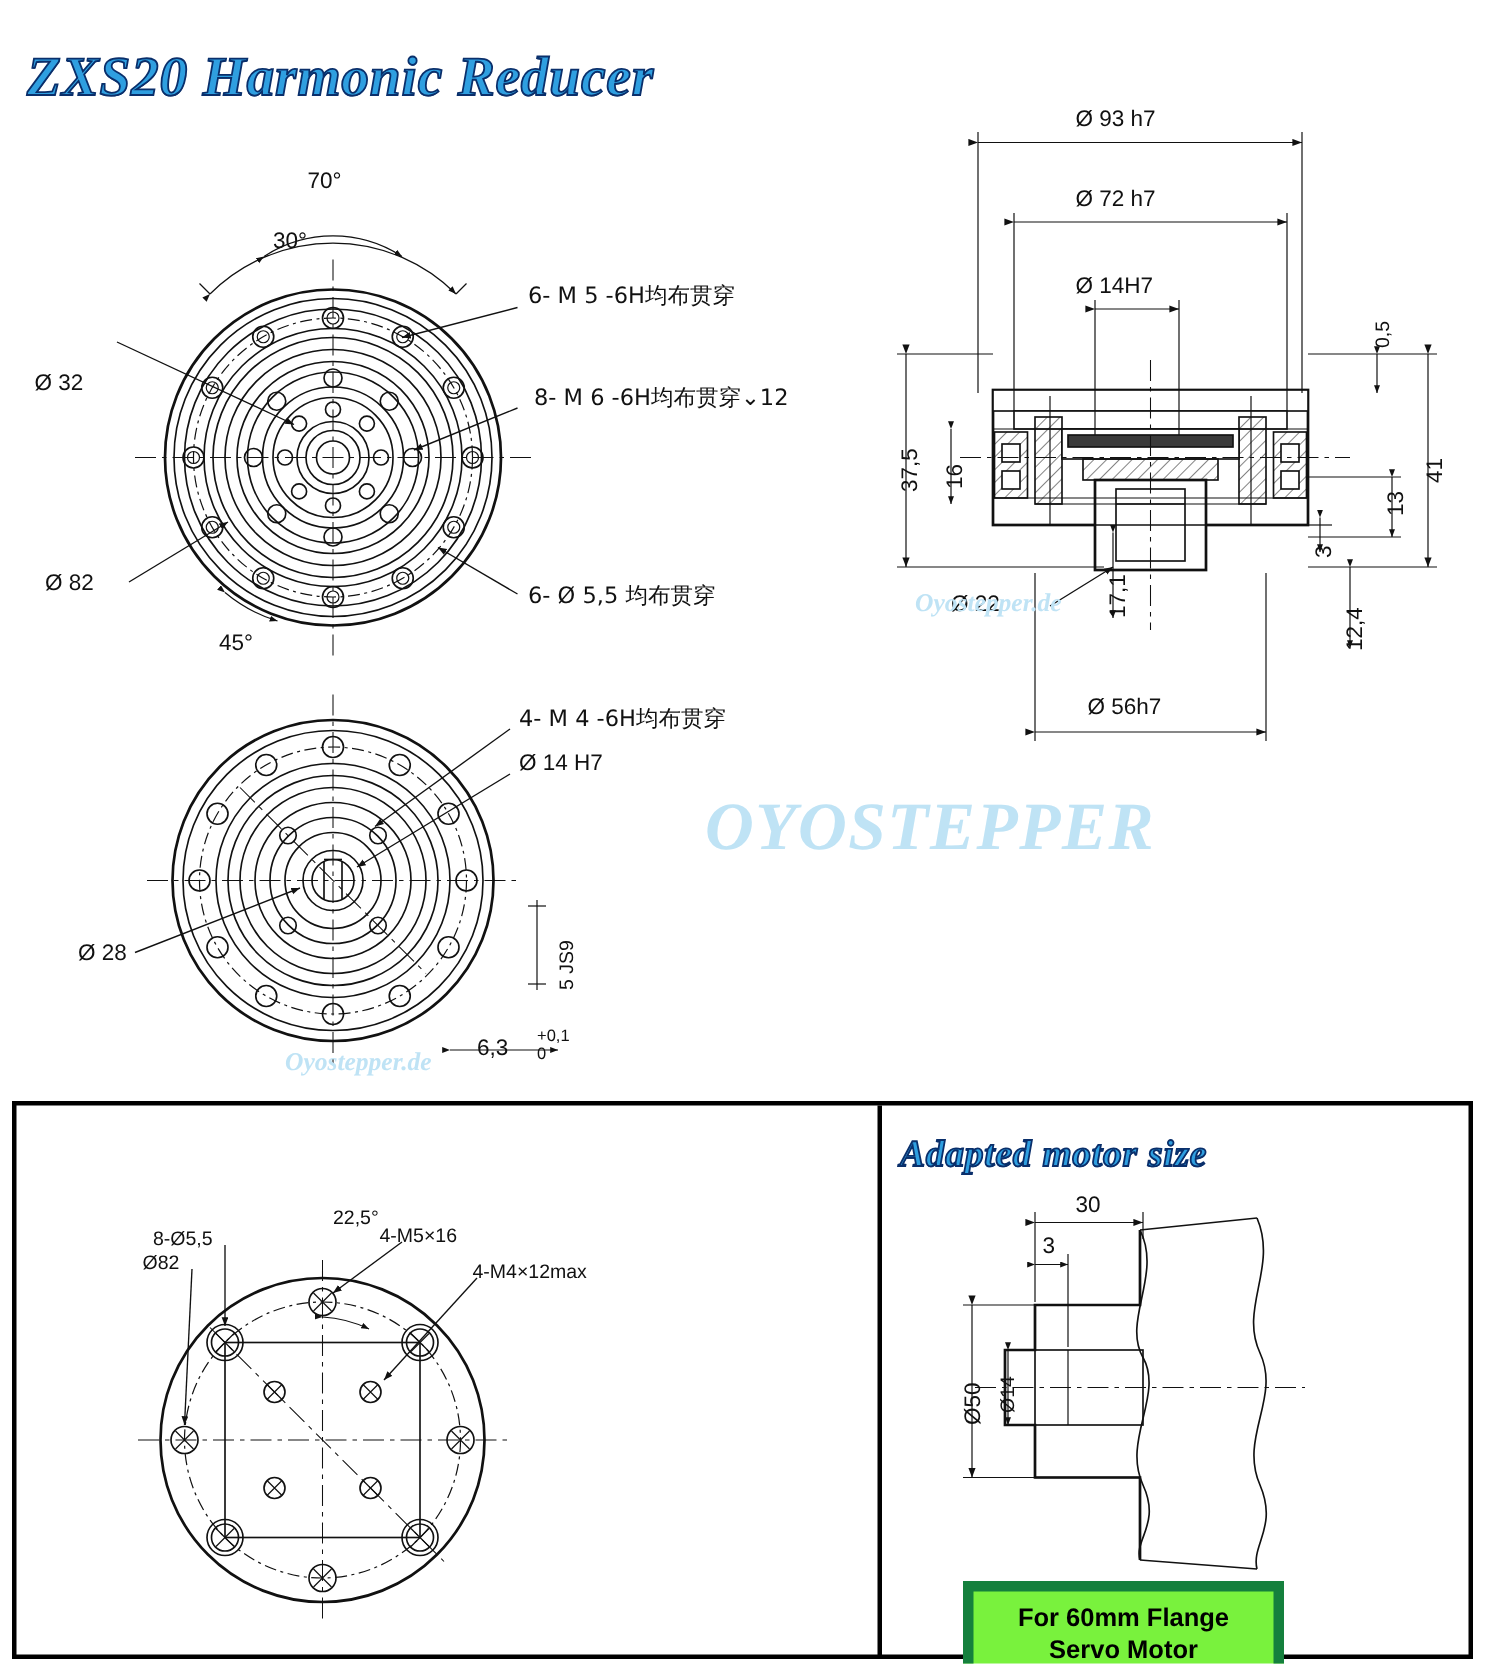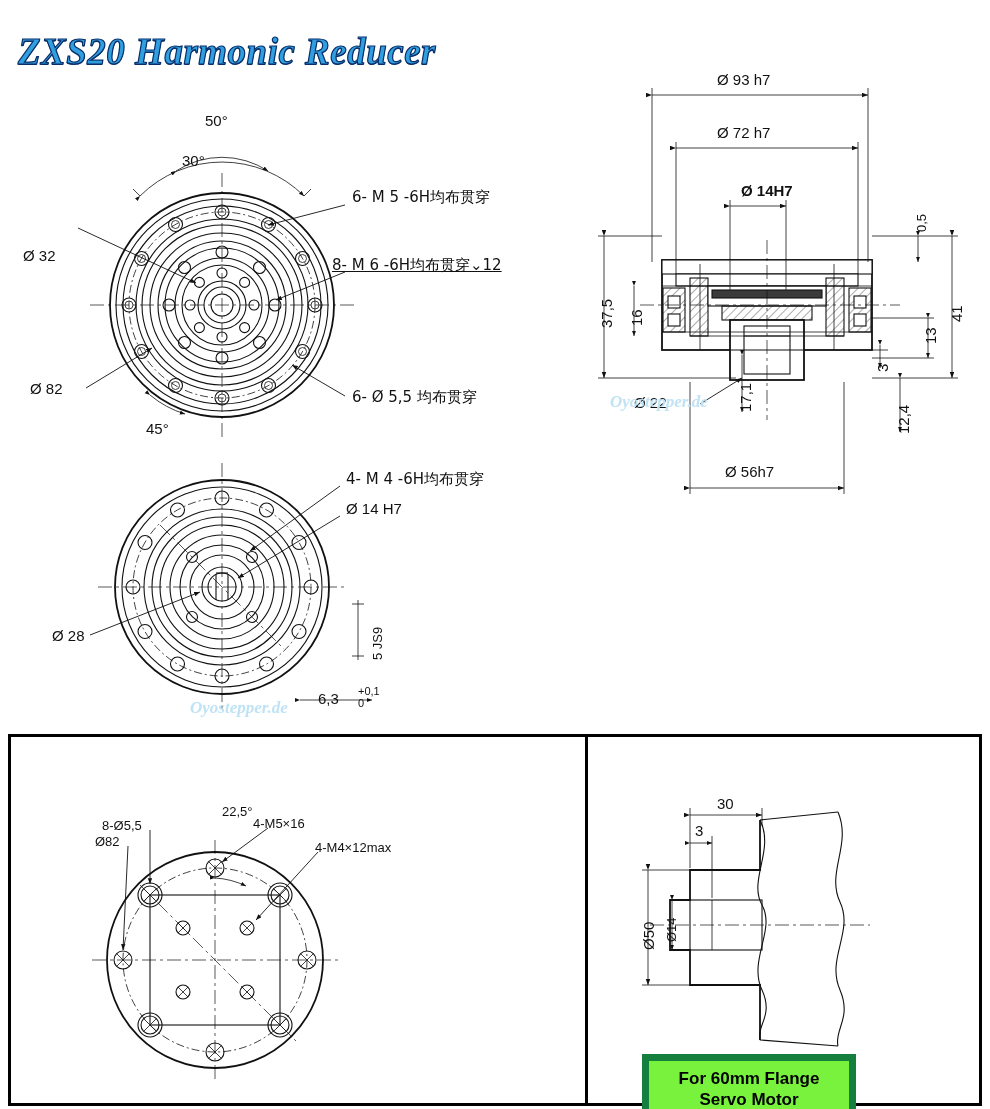--- a/index.html
+++ b/index.html
@@ -349,64 +349,68 @@
       <line class="dim" x1="690" y1="843" x2="712" y2="843" marker-start="url(#arrS)" marker-end="url(#arrS)"></line>
       <line class="dim" x1="712" y1="836" x2="712" y2="898"></line>
 
       <line class="dim" x1="648" y1="870" x2="648" y2="985" marker-start="url(#arr)" marker-end="url(#arr)"></line>
       <line class="dim" x1="642" y1="870" x2="690" y2="870"></line>
       <line class="dim" x1="642" y1="985" x2="690" y2="985"></line>
       <line class="dim" x1="672" y1="900" x2="672" y2="950" marker-start="url(#arrS)" marker-end="url(#arrS)"></line>
     </g>
   </svg>
 
-  <div class="lbl" style="left:205px;top:112px;">50°</div>
+  <div class="lbl" style="left:205px;top:112px;">70°</div>
   <div class="lbl" style="left:182px;top:152px;">30°</div>
   <div class="lbl" style="left:146px;top:420px;">45°</div>
   <div class="lbl" style="left:23px;top:211px;margin-top:36px;">Ø 32</div>
   <div class="lbl" style="left:30px;top:380px;">Ø 82</div>
   <div class="lbl cjk" style="left:352px;top:188px;">6- M 5 -6H均布贯穿</div>
-  <div class="lbl cjk" style="left:332px;top:256px;text-decoration:underline;">8- M 6 -6H均布贯穿⌄12</div>
+  <div class="lbl cjk" style="left:356px;top:256px;">8- M 6 -6H均布贯穿⌄12</div>
   <div class="lbl cjk" style="left:352px;top:388px;">6- Ø 5,5 均布贯穿</div>
 
   <div class="lbl cjk" style="left:346px;top:470px;">4- M 4 -6H均布贯穿</div>
   <div class="lbl" style="left:346px;top:500px;">Ø  14 H7</div>
   <div class="lbl" style="left:52px;top:627px;">Ø 28</div>
   <div class="lbl sm vert" style="left:370px;top:660px;">5 JS9</div>
   <div class="lbl" style="left:318px;top:690px;">6,3</div>
   <div class="lbl xs" style="left:358px;top:685px;">+0,1</div>
   <div class="lbl xs" style="left:358px;top:697px;">0</div>
 
   <div class="lbl" style="left:717px;top:71px;">Ø 93 h7</div>
   <div class="lbl" style="left:717px;top:124px;">Ø 72 h7</div>
-  <div class="lbl" style="left:741px;top:182px;font-weight:bold;">Ø 14H7</div>
+  <div class="lbl" style="left:717px;top:182px;">Ø 14H7</div>
   <div class="lbl" style="left:725px;top:463px;">Ø 56h7</div>
   <div class="lbl" style="left:634px;top:394px;">Ø 22</div>
   <div class="lbl sm vert" style="left:914px;top:232px;">0,5</div>
   <div class="lbl vert" style="left:598px;top:328px;">37,5</div>
   <div class="lbl vert" style="left:628px;top:326px;">16</div>
   <div class="lbl vert" style="left:948px;top:322px;">41</div>
   <div class="lbl vert" style="left:922px;top:344px;">13</div>
   <div class="lbl vert" style="left:874px;top:372px;">3</div>
   <div class="lbl vert" style="left:737px;top:412px;">17,1</div>
   <div class="lbl vert" style="left:895px;top:434px;">12,4</div>
 
+  <div class="title" id="motor-title">Adapted motor size</div>
 
   <div class="lbl sm" style="left:102px;top:818px;">8-Ø5,5</div>
   <div class="lbl sm" style="left:95px;top:834px;">Ø82</div>
   <div class="lbl sm" style="left:222px;top:804px;">22,5°</div>
   <div class="lbl sm" style="left:253px;top:816px;">4-M5×16</div>
   <div class="lbl sm" style="left:315px;top:840px;">4-M4×12max</div>
 
   <div class="lbl" style="left:717px;top:795px;">30</div>
   <div class="lbl" style="left:695px;top:822px;">3</div>
   <div class="lbl vert" style="left:640px;top:950px;">Ø50</div>
   <div class="lbl sm vert" style="left:664px;top:942px;">Ø14</div>
 
   <div class="badge" style="left:642px;top:1042px;width:180px;">
     <span>For 60mm Flange</span><br>
     <span>Servo Motor</span>
   </div>
 
+  <div class="wm" style="left:470px;top:525px;font-size:45px;letter-spacing:1px;">
+    <span>OYOSTEPPER</span>
+  </div>
   <div class="wm wm-small" style="left:610px;top:392px;">Oyostepper.de</div>
   <div class="wm wm-small" style="left:190px;top:698px;">Oyostepper.de</div>
 
 </div>
 
 </body></html>

